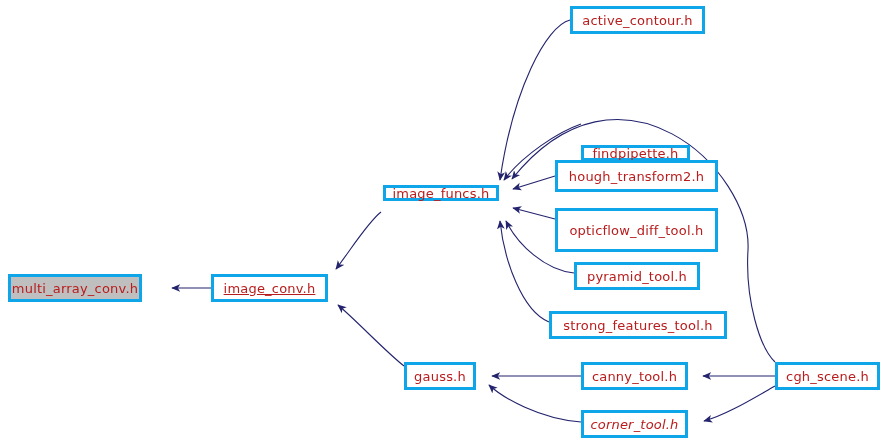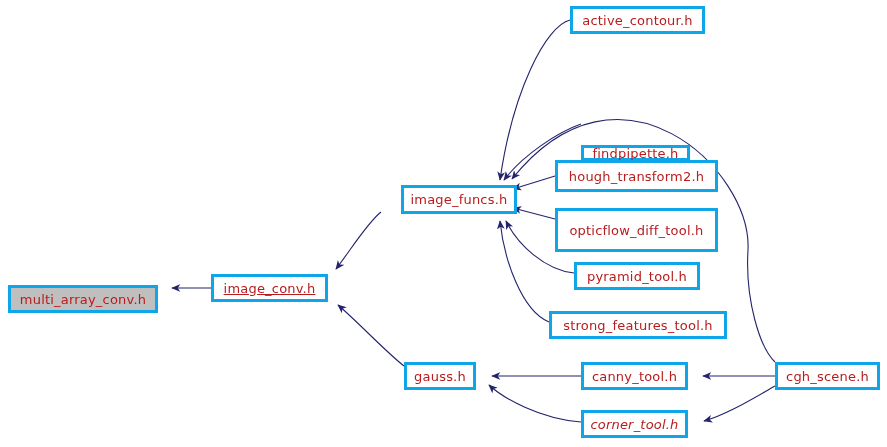--- a/index.html
+++ b/index.html
@@ -69,27 +69,27 @@
         <path d="M 549 322 C 522 311 504 260 500 221" marker-end="url(#arrowhead)" stroke="#23236e"></path>
         <path d="M 581 376 L 492 376" marker-end="url(#arrowhead)" stroke="#23236e"></path>
         <path d="M 581 422 C 540 419 503 398 489 385" marker-end="url(#arrowhead)" stroke="#23236e"></path>
         <path d="M 775 376 L 703 376" marker-end="url(#arrowhead)" stroke="#23236e"></path>
         <path d="M 775 386 C 752 399 726 415 704 421" marker-end="url(#arrowhead)" stroke="#23236e"></path>
         <path d="M 775 362 C 760 348 745 300 748 250 C 752 170 620 44 512 179" marker-end="url(#arrowhead)" stroke="#23236e"></path>
       </g>
   </svg>
 
   <div id="node-group">
-      <div class="node highlight" style="left: 8px; top: 274px; width: 150px; height: 28px; margin-top: 11px;">
+      <div class="node highlight" style="left: 8px; top: 274px; width: 134px; height: 28px;">
         <span class="node-label">multi_array_conv.h</span>
       </div>
       <div class="node" style="left: 211px; top: 274px; width: 117px; height: 28px; text-decoration: underline;">
         <span class="node-label">image_conv.h</span>
       </div>
-      <div class="node" style="left: 401px; top: 185px; width: 116px; height: 29px;">
+      <div class="node" style="left: 383px; top: 185px; width: 116px; height: 16px;">
         <span class="node-label">image_funcs.h</span>
       </div>
       <div class="node" style="left: 404px; top: 362px; width: 72px; height: 28px;">
         <span class="node-label">gauss.h</span>
       </div>
       <div class="node" style="left: 570px; top: 6px; width: 135px; height: 28px;">
         <span class="node-label">active_contour.h</span>
       </div>
       <div class="node" style="left: 581px; top: 109px; width: 109px; height: 16px; margin-top: 36px;">
         <span class="node-label">findpipette.h</span>

